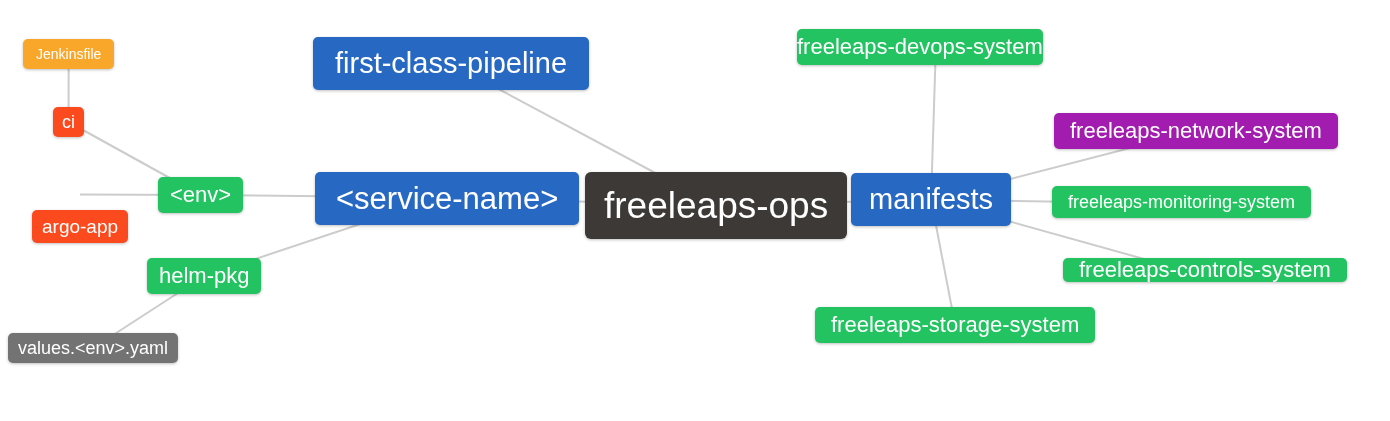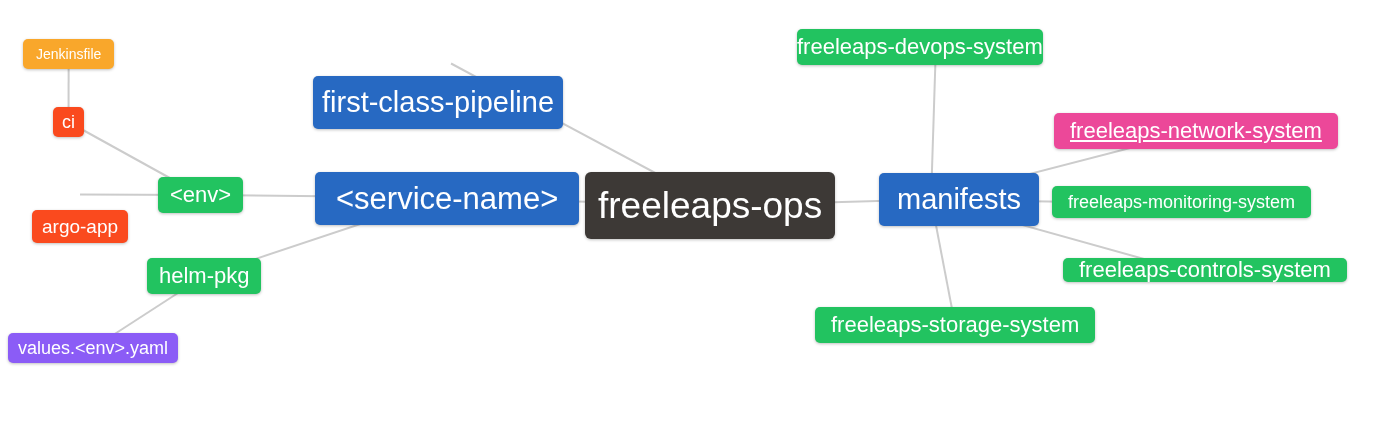--- a/index.html
+++ b/index.html
@@ -33,23 +33,23 @@
     text-align: center;
     cursor: default;
   }
   
   #node-jenkinsfile          { left: 23px;   top: 27px;  font-size: 14px; padding: 8px 13px; margin-top: 12px; }
   #node-ci                   { left: 53px;   top: 107px; font-size: 18px; padding: 6px 9px; }
   #node-argo_app             { left: 32px;   top: 178px; font-size: 19px; padding: 7px 10px; }
   #node-env                  { left: 158px;  top: 177px; font-size: 22px; padding: 7px 12px; }
   #node-helm_pkg             { left: 147px;  top: 258px; font-size: 22px; padding: 7px 12px; }
   #node-values_env_yaml      { left: 8px;    top: 333px; font-size: 18px; padding: 6px 10px; }
-  #node-first_class_pipeline { left: 313px;  top: 37px;  font-size: 29px; padding: 12px 9px; margin-top: 39px; }
+  #node-first_class_pipeline { left: 313px;  top: 37px;  font-size: 29px; padding: 12px 22px; }
   #node-service_name         { left: 315px;  top: 172px; font-size: 31px; padding: 11px 21px; }
-  #node-freeleaps_ops        { left: 585px;  top: 172px; font-size: 37px; padding: 15px 13px; border-radius: 6px; }
+  #node-freeleaps_ops        { left: 585px;  top: 172px; font-size: 37px; padding: 15px 19px; border-radius: 6px; }
   #node-manifests            { left: 851px;  top: 173px; font-size: 29px; padding: 12px 18px; }
   #node-devops_system        { left: 797px;  top: 29px;  font-size: 22px; padding: 7px 0; }
   #node-network_system       { left: 1054px; top: 113px; font-size: 22px; padding: 7px 16px; }
   #node-monitoring_system    { left: 1052px; top: 186px; font-size: 18px; padding: 7px 16px; }
   #node-controls_system      { left: 1063px; top: 258px; font-size: 22px; padding: 1px 16px; }
   #node-storage_system       { left: 815px;  top: 307px; font-size: 22px; padding: 7px 16px; }
 </style>
 </head>
 <body>
 
@@ -71,37 +71,37 @@
       <line x1="931.0546875" y1="199.5" x2="1204.9375" y2="276" stroke="#CCCCCC" stroke-width="2"></line>
       <line x1="931.0546875" y1="199.5" x2="955.109375" y2="325" stroke="#CCCCCC" stroke-width="2"></line>
     </svg>
 
   <div class="node" id="node-freeleaps_ops" style="background: rgb(61, 57, 54); color: rgb(255, 255, 255);">freeleaps-ops</div>
 
   <div class="node" id="node-first_class_pipeline" style="background: rgb(39, 105, 194); color: rgb(255, 255, 255);">first-class-pipeline</div>
 
   <div class="node" id="node-service_name" style="background: rgb(39, 105, 194); color: rgb(255, 255, 255);">&lt;service-name&gt;</div>
 
-  <div class="node" id="node-manifests" style="background: rgb(39, 105, 194); color: rgb(255, 255, 255); margin-left: 28px;">manifests</div>
+  <div class="node" id="node-manifests" style="background: rgb(39, 105, 194); color: rgb(255, 255, 255);">manifests</div>
 
   <div class="node" id="node-helm_pkg" style="background: rgb(34, 195, 96); color: rgb(255, 255, 255);">helm-pkg</div>
 
   <div class="node" id="node-env" style="background: rgb(34, 195, 96); color: rgb(255, 255, 255);">&lt;env&gt;</div>
 
   <div class="node" id="node-devops_system" style="background: rgb(34, 195, 96); color: rgb(255, 255, 255);">freeleaps-devops-system</div>
 
-  <div class="node" id="node-network_system" style="background: #ec4899; color: rgb(255, 255, 255); text-decoration: underline;">freeleaps-network-system</div>
+  <div class="node" id="node-network_system" style="background: #a21caf; color: rgb(255, 255, 255);">freeleaps-network-system</div>
 
   <div class="node" id="node-monitoring_system" style="background: rgb(34, 195, 96); color: rgb(255, 255, 255);">freeleaps-monitoring-system</div>
 
   <div class="node" id="node-controls_system" style="background: rgb(34, 195, 96); color: rgb(255, 255, 255);">freeleaps-controls-system</div>
 
   <div class="node" id="node-storage_system" style="background: rgb(34, 195, 96); color: rgb(255, 255, 255);">freeleaps-storage-system</div>
 
   <div class="node" id="node-ci" style="background: rgb(250, 74, 30); color: rgb(255, 255, 255);">ci</div>
 
   <div class="node" id="node-argo_app" style="background: rgb(250, 74, 30); color: rgb(255, 255, 255); margin-top: 32px;">argo-app</div>
 
-  <div class="node" id="node-values_env_yaml" style="background: #8b5cf6; color: rgb(255, 255, 255);">values.&lt;env&gt;.yaml</div>
+  <div class="node" id="node-values_env_yaml" style="background: #737373; color: rgb(255, 255, 255);">values.&lt;env&gt;.yaml</div>
 
   <div class="node" id="node-jenkinsfile" style="background: rgb(249, 167, 43); color: rgb(255, 255, 255);">Jenkinsfile</div>
 
 </div>
 
 </body></html>

